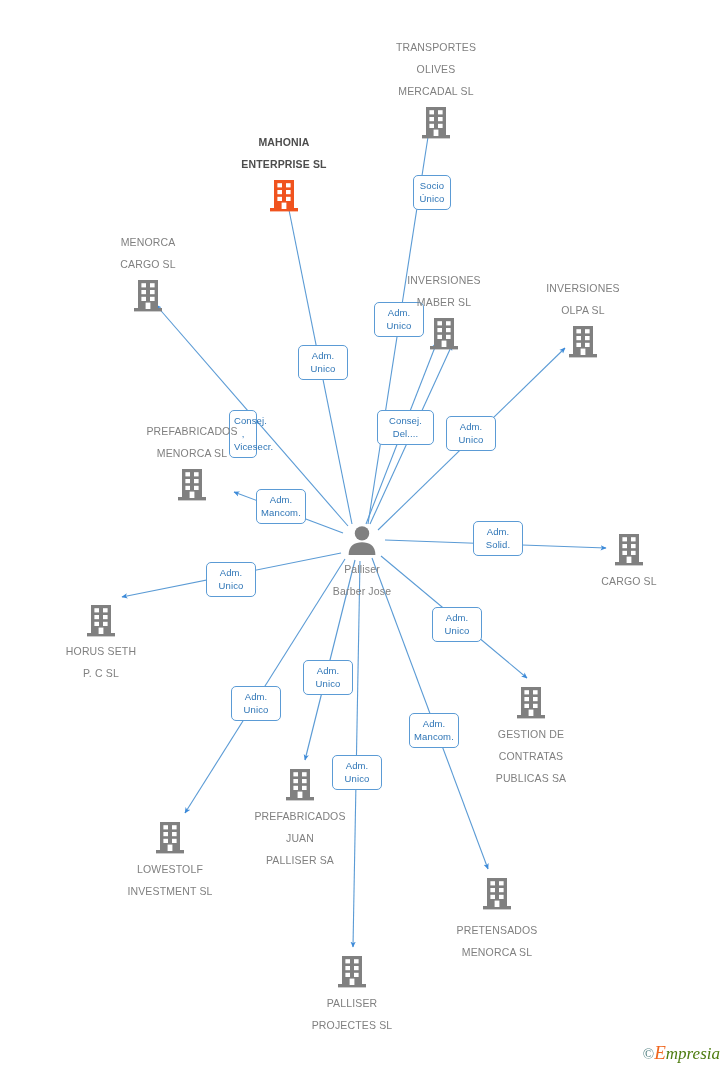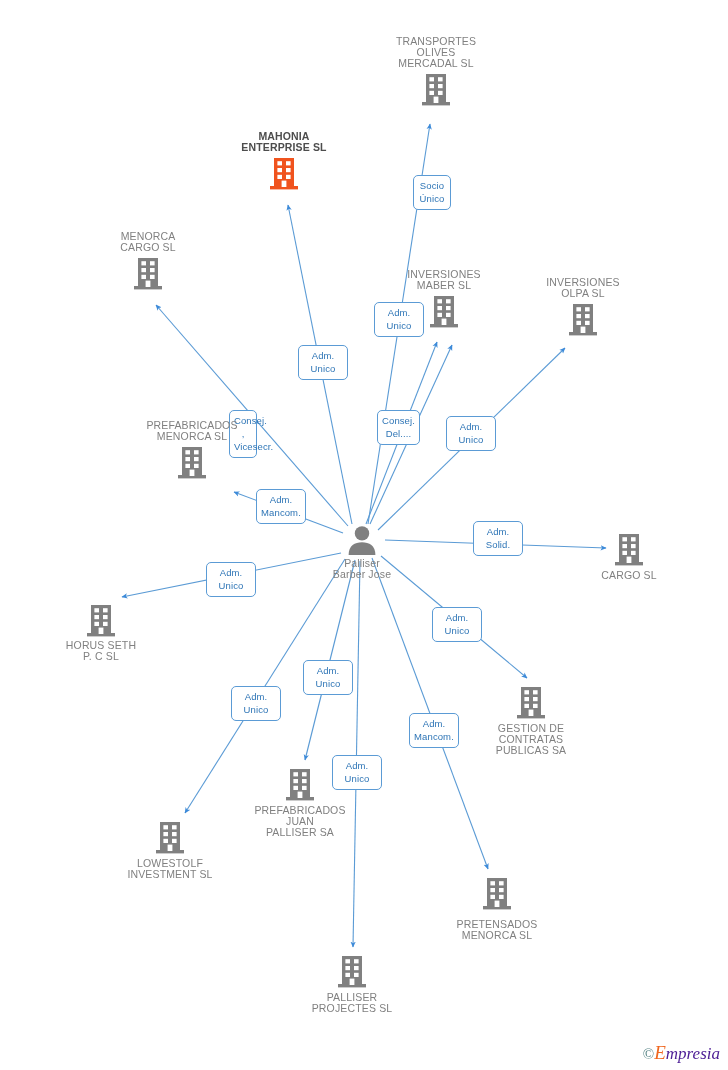--- a/index.html
+++ b/index.html
@@ -29,21 +29,21 @@
     height: 1070px;
   }
   .node {
     position: absolute;
     width: 150px;
     margin-left: -75px;
     text-align: center;
   }
   .node-label {
     font-size: 10.5px;
-    line-height: 11px;
+    line-height: 22px;
     color: #808080;
     letter-spacing: 0.15px;
     white-space: pre-line;
   }
   .node-label.focal {
     color: #4d4d4d;
     font-weight: bold;
   }
   .node-label.person {
     color: #808080;
@@ -81,21 +81,21 @@
     font-size: 15px;
     font-family: "Liberation Serif", serif;
   }
   #watermark .wm-e {
     color: #f0671f;
     font-family: "Liberation Serif", serif;
     font-style: italic;
     font-size: 19px;
   }
   #watermark .wm-rest {
-    color: #4c1d95;
+    color: #4d7c0f;
     font-family: "Liberation Serif", serif;
     font-style: italic;
   }
 </style>
 </head>
 <body>
 
 <div id="graph-canvas">
 
   <svg id="edge-layer" viewBox="0 0 728 1070" preserveAspectRatio="none">
@@ -122,21 +122,21 @@
       </g>
   </svg>
 
   <div id="edge-label-layer">
       <div class="edge-label" style="left: 298px; top: 345px; width: 50px; border-color: rgb(91, 155, 213); color: rgb(46, 117, 182);">Adm.
 Unico</div>
       <div class="edge-label" style="left: 413px; top: 175px; width: 38px; border-color: rgb(91, 155, 213); color: rgb(46, 117, 182);">Socio
 Único</div>
       <div class="edge-label" style="left: 374px; top: 302px; width: 50px; border-color: rgb(91, 155, 213); color: rgb(46, 117, 182);">Adm.
 Unico</div>
-      <div class="edge-label" style="left: 377px; top: 410px; width: 43px; border-color: rgb(91, 155, 213); color: rgb(46, 117, 182);">Consej.
+      <div class="edge-label" style="left: 377px; top: 410px; width: 57px; border-color: rgb(91, 155, 213); color: rgb(46, 117, 182);">Consej.
 Del....</div>
       <div class="edge-label" style="left: 446px; top: 416px; width: 50px; border-color: rgb(91, 155, 213); color: rgb(46, 117, 182);">Adm.
 Unico</div>
       <div class="edge-label" style="left: 229px; top: 410px; width: 28px; border-color: rgb(91, 155, 213); color: rgb(46, 117, 182);">Consej. ,
 Vicesecr.</div>
       <div class="edge-label" style="left: 256px; top: 489px; width: 50px; border-color: rgb(91, 155, 213); color: rgb(46, 117, 182);">Adm.
 Mancom.</div>
       <div class="edge-label" style="left: 473px; top: 521px; width: 50px; border-color: rgb(91, 155, 213); color: rgb(46, 117, 182);">Adm.
 Solid.</div>
       <div class="edge-label" style="left: 206px; top: 562px; width: 50px; border-color: rgb(91, 155, 213); color: rgb(46, 117, 182);">Adm.

